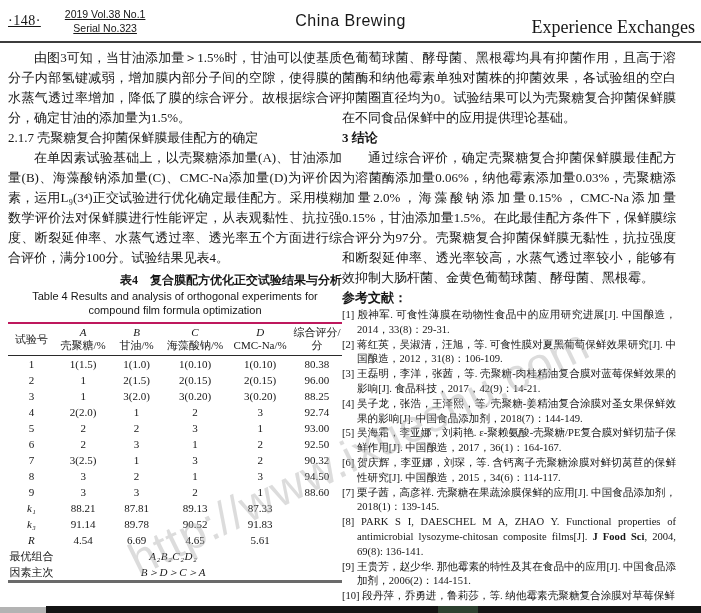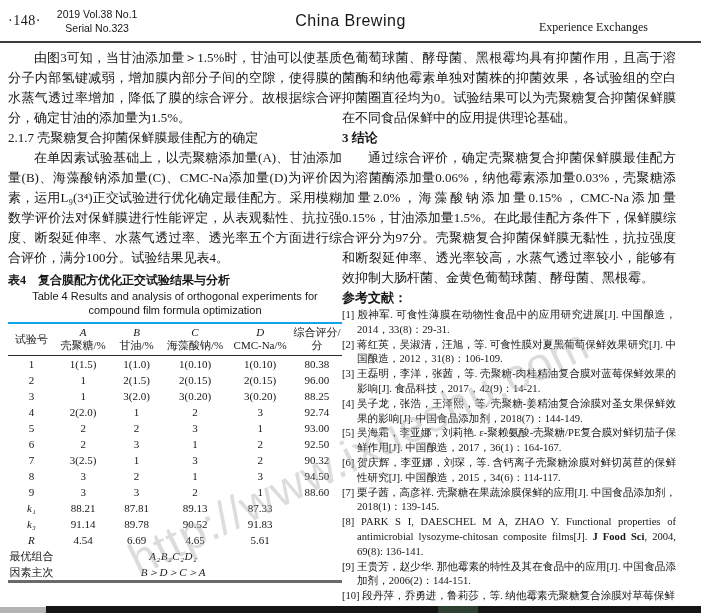--- a/index.html
+++ b/index.html
@@ -5,44 +5,44 @@
   html,body { margin:0; padding:0; background:#e8e8e8; }
   .page {
     position:relative; width:701px; height:613px; margin:0 auto;
     background:#ffffff; overflow:hidden;
     font-family:"Liberation Serif","DejaVu Serif",serif;
     color:#161616;
   }
   
   .hdr { position:absolute; top:0; left:0; right:0; height:41px;
          display:flex; align-items:center; }
-  .hdr-left { width:215px; display:flex; align-items:center; gap:16px; padding-left:8px; box-sizing:border-box; }
+  .hdr-left { width:215px; display:flex; align-items:center; gap:24px; padding-left:8px; box-sizing:border-box;text-decoration:underline; }
   .pageno { font-size:14px; letter-spacing:0.5px; }
   .issue { font-family:"Liberation Sans","DejaVu Sans",sans-serif; font-size:10.5px;
            text-align:center; line-height:14px; }
   .hdr-center { flex:1; text-align:center;
                 font-family:"Liberation Sans","DejaVu Sans",sans-serif;
                 font-size:16px; letter-spacing:0.5px; }
-  .hdr-right { width:215px; text-align:center; box-sizing:border-box;
-               font-size:12px; padding-top:14px; }
+  .hdr-right { width:215px; text-align:right; padding-right:6px; box-sizing:border-box;
+               font-size:18px; padding-top:14px; }
   .hdr-rule { position:absolute; top:41px; left:0; right:0; height:0;
               border-top:2px solid #3c3c3c; }
   
   .cols { position:absolute; top:48px; left:8px; width:685px; display:flex; }
   .col { width:334px; }
   p.body { margin:0; font-size:13px; line-height:20px; text-align:justify; }
   .indent { text-indent:2em; }
   .h-plain { font-weight:normal; }
   .h-bold { font-weight:bold; }
   
-  .tbl-title-zh { text-align:left; font-weight:bold; font-size:12px; margin-top:4px; }
+  .tbl-title-zh { text-align:right; font-weight:bold; font-size:12px; margin-top:4px; }
   .tbl-title-en { text-align:center; font-family:"Liberation Sans","DejaVu Sans",sans-serif;
                   font-size:11px; line-height:13.5px; margin:1px 0 5px; }
   table.otable { width:100%; border-collapse:collapse;
-                 border-top:2px solid #0ea5e9; border-bottom:3px solid #6a6a6a;
+                 border-top:2px solid #be185d; border-bottom:3px solid #6a6a6a;
                  font-size:11px; }
   table.otable th, table.otable td { padding:0; text-align:center; font-weight:normal;
                  height:16px; line-height:16px; vertical-align:middle; }
   table.otable thead th { border-bottom:1.3px solid #2a2a2a; height:auto; line-height:13px;
                  padding:2px 0 3px; }
   .col-letter { font-style:italic; }
   .stat-label { font-style:italic; }
   .footer-val { font-style:italic; letter-spacing:0.5px; }
   
   .refs-head { margin:9px 0 3px; }

